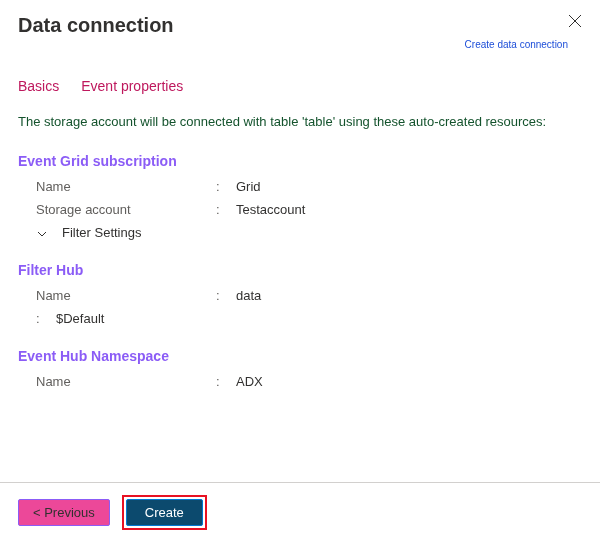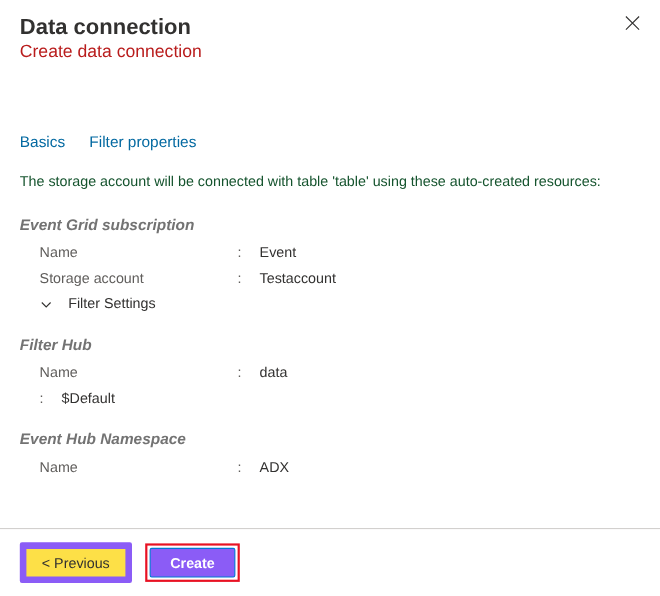--- a/index.html
+++ b/index.html
@@ -15,63 +15,62 @@
     .header {
       padding: 14px 32px 8px 18px;
       position: relative;
     }
     .title {
       font-size: 20px;
       font-weight: 600;
       color: #323130;
     }
     .subtitle {
-      font-size: 16px;
-      color: #b91c1c;
+      font-size: 10px;
+      color: #1d4ed8;
       margin-top: 2px;
+      text-align: right;
     }
     .close {
       position: absolute;
       top: 14px;
       right: 18px;
       cursor: pointer;
     }
     .tabs {
       display: flex;
       gap: 22px;
       padding: 20px 18px 0 18px;
     }
     .tab {
       font-size: 14px;
-      color: #0369a1;
+      color: #be185d;
       padding-bottom: 6px;
       cursor: pointer;
-      margin-top: 36px;
     }
     .tab.active {
       font-weight: 600;
       border-bottom: 2px solid #0078d4;
     }
     .content {
       padding: 14px 18px 0 18px;
     }
     .intro {
       font-size: 13px;
       color: #14532d;
       margin-bottom: 24px;
     }
     .section {
       margin-bottom: 22px;
     }
     .section-title {
       font-size: 14px;
       font-weight: 600;
-      color: #737373;
+      color: #8b5cf6;
       margin-bottom: 10px;
-      font-style: italic;
     }
     .row {
       display: flex;
       align-items: flex-end;
       margin-bottom: 8px;
       padding-left: 18px;
     }
     .row-label {
       width: 180px;
       color: #605e5c;
@@ -109,29 +108,29 @@
       align-items: center;
     }
     .btn {
       font-family: inherit;
       font-size: 13px;
       padding: 5px 14px;
       cursor: pointer;
       border-radius: 2px;
     }
     .btn-secondary {
-      background: #fde047;
-      border: 6px solid #8b5cf6;
+      background: #ec4899;
+      border: 1px solid #8b5cf6;
       color: #323130;
     }
     .btn-primary {
-      background: #8b5cf6;
+      background: #0c4a6e;
       border: 1px solid #0078d4;
       color: #fff;
-      font-weight: 700;
+      font-weight: 400;
       padding: 5px 18px;
     }
     .highlight-wrap {
       border: 2px solid #e81123;
       padding: 2px;
       display: inline-block;
     }
   </style>
 </head>
 <body>
@@ -141,32 +140,32 @@
   <div class="subtitle">Create data connection</div>
   <div class="close">
     <svg width="14" height="14" viewBox="0 0 14 14">
         <path d="M1 1 L13 13 M13 1 L1 13" stroke="#323130" stroke-width="1"></path>
       </svg>
   </div>
 </div>
 
 <div class="tabs">
   <div class="tab">Basics</div>
-  <div class="tab">Filter properties</div>
+  <div class="tab">Event properties</div>
 </div>
 
 <div class="content">
   <div class="intro">The storage account will be connected with table 'table' using these auto-created resources:</div>
 
   <div class="section">
     <div class="section-title">Event Grid subscription</div>
     <div class="row">
       <div class="row-label">Name</div>
       <div class="row-colon">:</div>
-      <div class="row-value">Event</div>
+      <div class="row-value">Grid</div>
     </div>
     <div class="row">
       <div class="row-label">Storage account</div>
       <div class="row-colon">:</div>
       <div class="row-value">Testaccount</div>
     </div>
     <div class="expander">
       <svg width="12" height="12" viewBox="0 0 12 12">
           <path d="M2 4 L6 8 L10 4" stroke="#323130" stroke-width="1" fill="none"></path>
         </svg>

